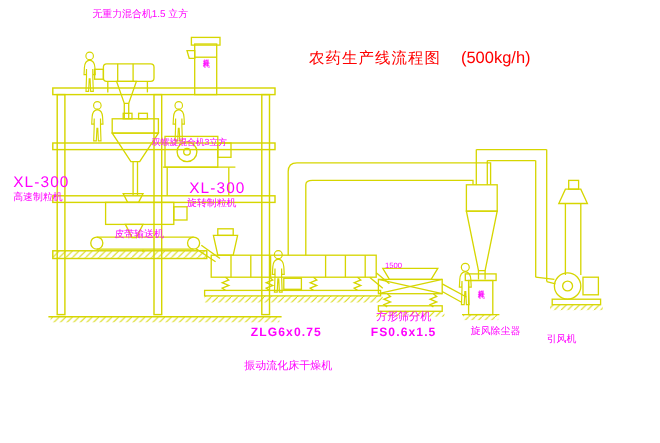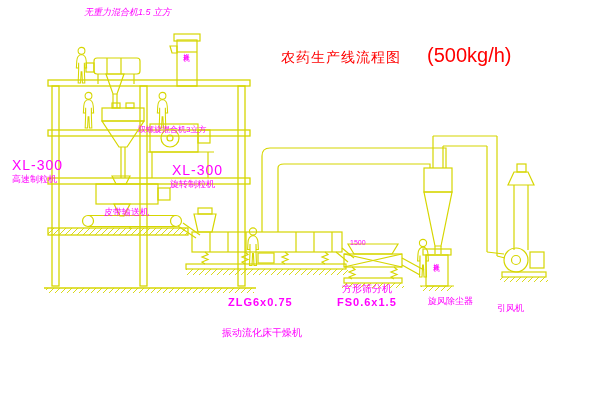--- a/index.html
+++ b/index.html
@@ -6,23 +6,23 @@
   .stage{
     position:relative;width:600px;height:403px;background:#ffffff;overflow:hidden;
     font-family:"Liberation Sans", sans-serif;
   }
   .stage svg{position:absolute;left:0;top:0;}
   .lbl{position:absolute;color:#ff00ff;white-space:nowrap;line-height:1;}
   .vlbl{
     position:absolute;color:#ff00ff;white-space:nowrap;line-height:1;
     writing-mode:vertical-rl;text-orientation:upright;font-size:6.5px;letter-spacing:1px;
   }
-  .title{position:absolute;left:281px;top:44px;color:#ff0000;display:flex;align-items:baseline;gap:2px;}
+  .title{position:absolute;left:281px;top:44px;color:#ff0000;display:flex;align-items:baseline;gap:18px;}
   .title .main{font-size:14px;letter-spacing:1px;}
-  .title .cap{font-size:20px;margin-left:24px;}
+  .title .cap{font-size:15px;}
   .s9{font-size:9px;} .s8{font-size:8px;} .s10{font-size:10px;}
   .s11{font-size:11px;letter-spacing:1px;font-weight:bold;} .s12{font-size:14px;letter-spacing:1px;} .s7{font-size:7px;}
 </style>
 </head>
 <body>
 
 <div class="stage">
 
   <svg width="600" height="403" viewBox="0 0 600 403">
     <defs>
@@ -188,21 +188,21 @@
       <line x1="420" y1="286" x2="454" y2="286"></line>
       <rect x="421" y="286" width="32" height="5" fill="url(#hatch)" stroke="none"></rect>
     </g>
   </svg>
 
   <div class="title">
     <span class="main">农药生产线流程图</span>
     <span class="cap">(500kg/h)</span>
   </div>
 
-  <div class="lbl s9" style="left:84px;top:8px;font-style:italic;">无重力混合机1.5 立方</div>
+  <div class="lbl s9" style="left:84px;top:8px;">无重力混合机1.5 立方</div>
   <div class="lbl s8" style="left:98px;top:126px;margin-left:40px;">双螺旋混合机3立方</div>
   <div class="lbl s12" style="left:12px;top:158px;">XL-300</div>
   <div class="lbl s9" style="left:12px;top:175px;text-align:right;">高速制粒机</div>
   <div class="lbl s12" style="left:172px;top:163px;">XL-300</div>
   <div class="lbl s9" style="left:170px;top:180px;">旋转制粒机</div>
   <div class="lbl s9" style="left:104px;top:208px;">皮带输送机</div>
   <div class="lbl s10" style="left:222px;top:284px;margin-top:44px;">振动流化床干燥机</div>
   <div class="lbl s11" style="left:228px;top:297px;">ZLG6x0.75</div>
   <div class="lbl s10" style="left:342px;top:284px;">方形筛分机</div>
   <div class="lbl s11" style="left:337px;top:297px;">FS0.6x1.5</div>

